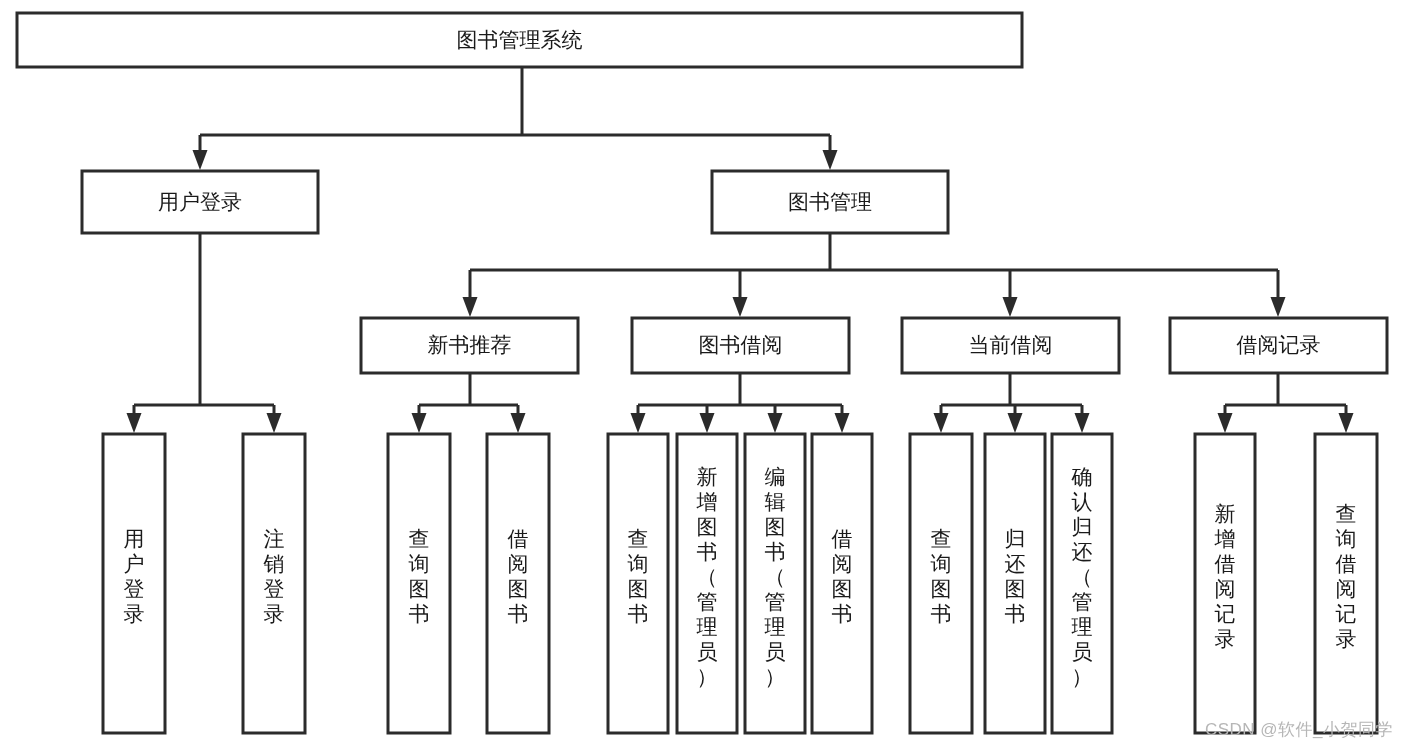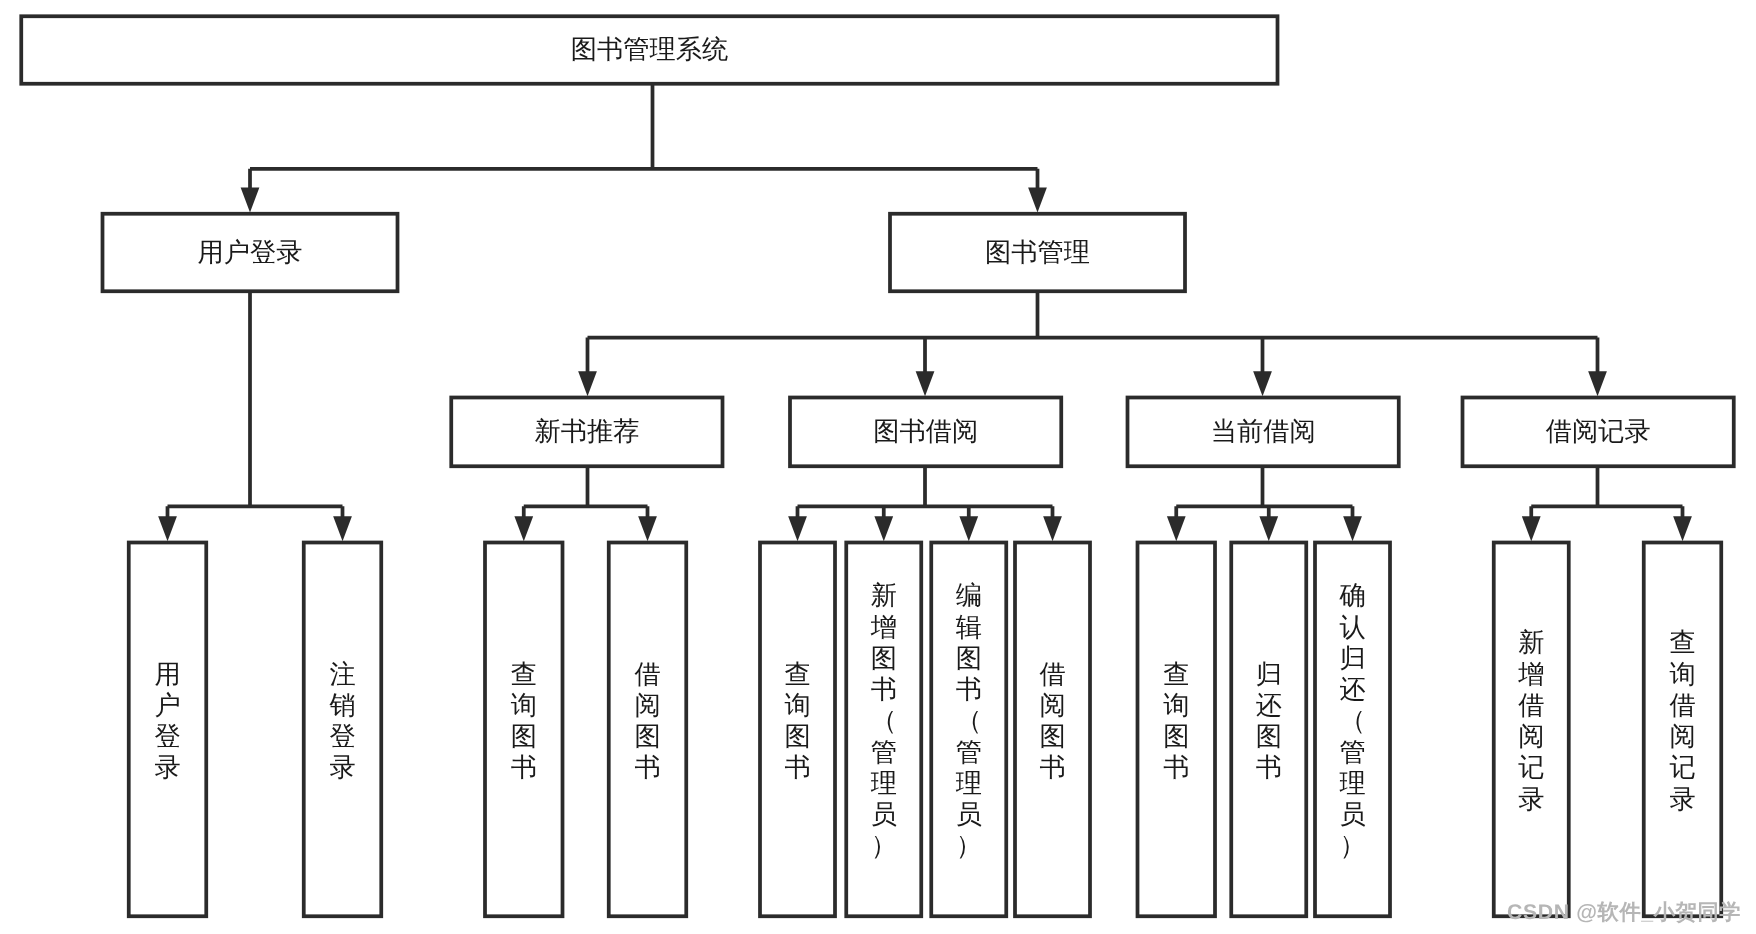--- a/index.html
+++ b/index.html
@@ -58,21 +58,20 @@
   .watermark {
     position: absolute;
     right: 12px;
     bottom: 6px;
     font-family: "Liberation Sans", "DejaVu Sans", sans-serif;
     font-size: 17px;
     color: #b6b6b6;
     letter-spacing: 0.5px;
     white-space: nowrap;
     user-select: none;
-    font-weight: bold;
   }
 </style>
 </head>
 <body>
 
 <div id="diagram-root">
   <svg class="diagram-canvas" id="diagram-canvas" viewBox="0 0 1405 747" xmlns="http://www.w3.org/2000/svg">
       <g>
         <g>
           <line x1="522" y1="67" x2="522" y2="135" class="connector"></line>

